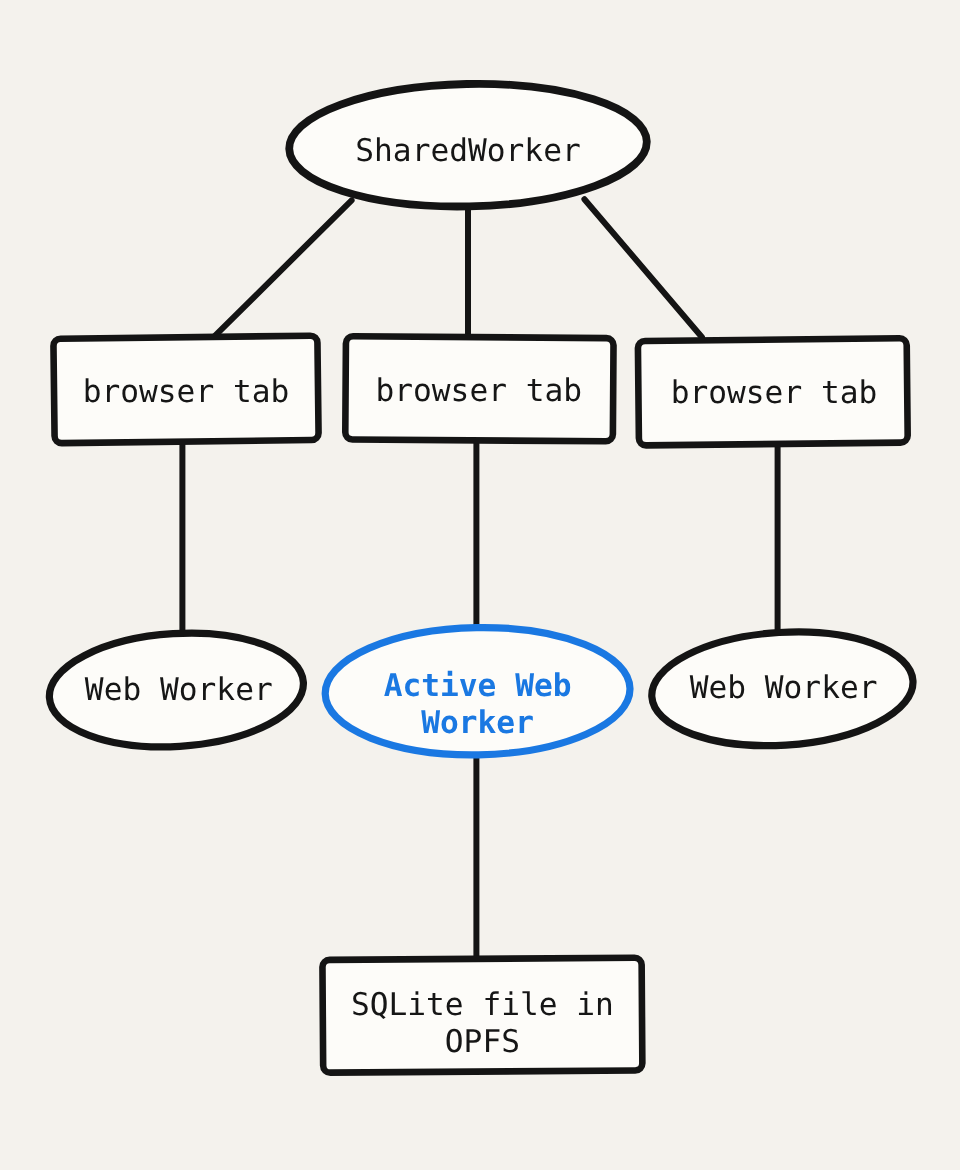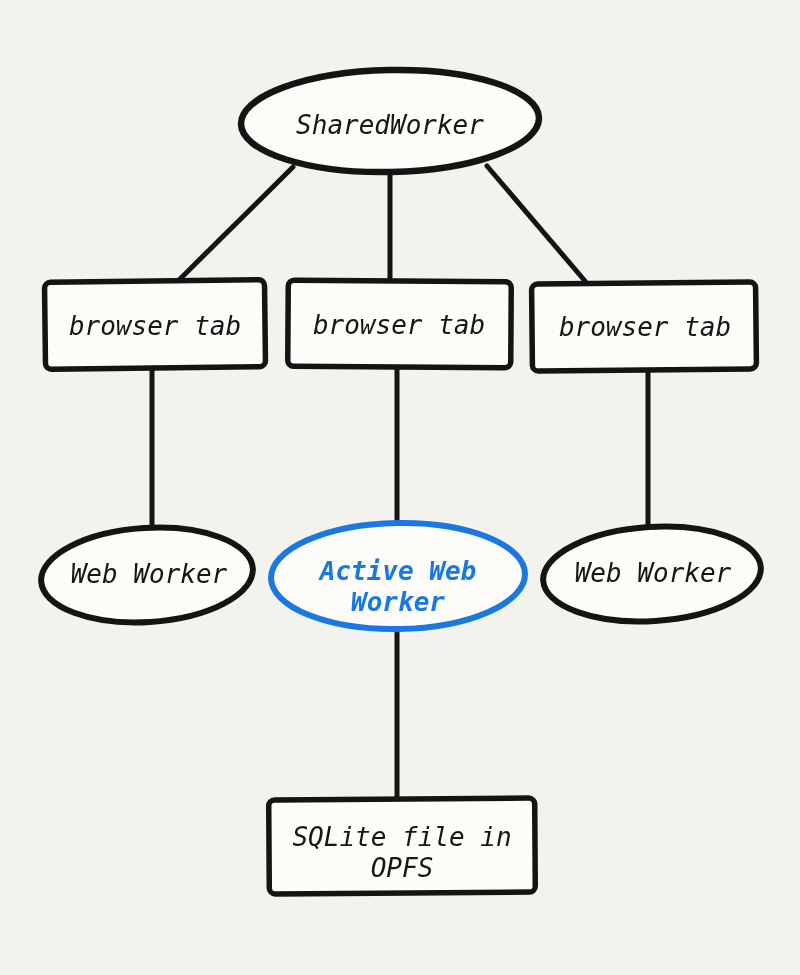--- a/index.html
+++ b/index.html
@@ -9,21 +9,20 @@
   body {
     width: 800px;
     height: 975px;
     background: #f4f2ed;
     font-family: "DejaVu Sans Mono", "Liberation Mono", monospace;
     overflow: hidden;
   }
   .diagram-wrap {
     width: 800px;
     height: 975px;
-    font-style: italic;
   }
   svg {
     display: block;
   }
   .edge {
     stroke: #141414;
     stroke-width: 5;
     stroke-linecap: round;
     fill: none;
   }

